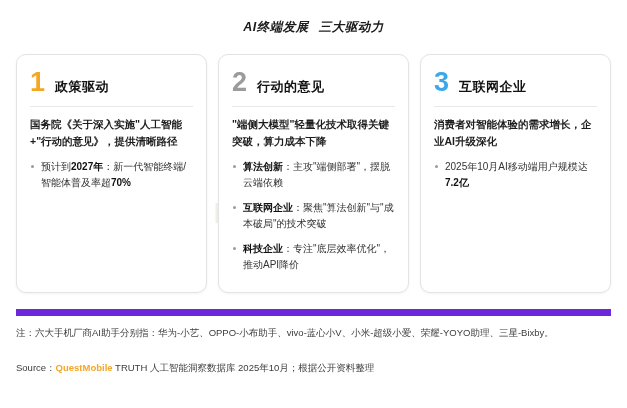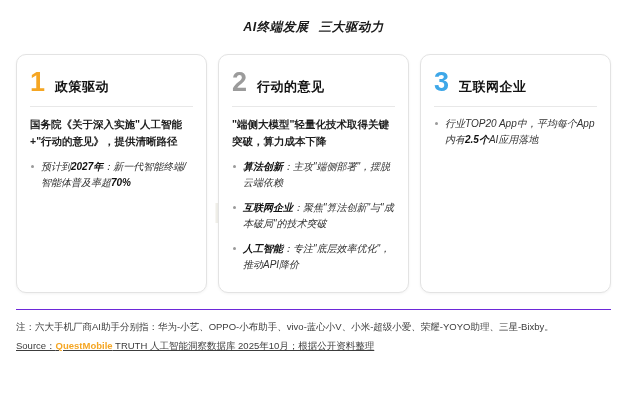--- a/index.html
+++ b/index.html
@@ -86,48 +86,46 @@
     margin-bottom: 9px;
   }
   .bullets { margin: 0; padding: 0; list-style: none; }
   .bullets li {
     position: relative;
     padding-left: 11px;
     font-size: 10px;
     line-height: 1.6;
     color: #333333;
     margin-bottom: 9px;
-    font-style: italic;
   }
   .bullets li::before {
     content: "";
     position: absolute;
     left: 1px; top: 6px;
     width: 3px; height: 3px;
     border-radius: 50%;
     background: #9a9a9a;
   }
   .b { font-weight: bold; color: #111111; }
   .note {
     position: relative;
     z-index: 2;
     margin: 16px 16px 0 16px;
-    border-top: 1px solid #6d28d9;
+    border-top: 7px solid #6d28d9;
     padding-top: 9px;
     font-size: 9.5px;
     line-height: 1.6;
     color: #3c3c3c;
   }
   .source {
     position: relative;
     z-index: 2;
-    margin: 6px 16px 0 16px;
+    margin: 22px 16px 0 16px;
     font-size: 9.5px;
     color: #3c3c3c;
-    text-decoration: underline;
   }
   .source .brand { color: #f5a623; font-weight: bold; }
 </style>
 </head>
 <body>
 
 <div class="page">
 
   <div class="watermark">QUESTMOBILE</div>
 
@@ -152,32 +150,33 @@
     <div class="card">
       <div class="card-head">
         <div class="num" style="color:#9b9b9b">2</div>
         <div class="card-title">行动的意见</div>
       </div>
       <div class="divider"></div>
       <div class="lead">"端侧大模型"轻量化技术取得关键突破，算力成本下降</div>
       <ul class="bullets">
         <li><span></span><span class="b">算法创新</span><span>：主攻"端侧部署"，摆脱云端依赖</span></li>
         <li><span></span><span class="b">互联网企业</span><span>：聚焦"算法创新"与"成本破局"的技术突破</span></li>
-        <li><span></span><span class="b">人工智能</span><span>：专注"底层效率优化"，推动API降价</span></li>
+        <li><span></span><span class="b">科技企业</span><span>：专注"底层效率优化"，推动API降价</span></li>
       </ul>
     </div>
 
     <div class="card">
       <div class="card-head">
         <div class="num" style="color:#3ea7e8">3</div>
         <div class="card-title">互联网企业</div>
       </div>
       <div class="divider"></div>
+      <div class="lead">消费者对智能体验的需求增长，企业AI升级深化</div>
       <ul class="bullets">
-        <li><span>行业TOP20 App中，平均每个App内有</span><span class="b">2.5个</span><span>AI应用落地</span></li>
+        <li><span>2025年10月AI移动端用户规模达</span><span class="b">7.2亿</span><span></span></li>
       </ul>
     </div>
 
   </div>
 
   <div class="note">注：六大手机厂商AI助手分别指：华为-小艺、OPPO-小布助手、vivo-蓝心小V、小米-超级小爱、荣耀-YOYO助理、三星-Bixby。</div>
 
   <div class="source">
     <span>Source：</span><span class="brand">QuestMobile</span><span> TRUTH 人工智能洞察数据库 2025年10月；根据公开资料整理</span>
   </div>

